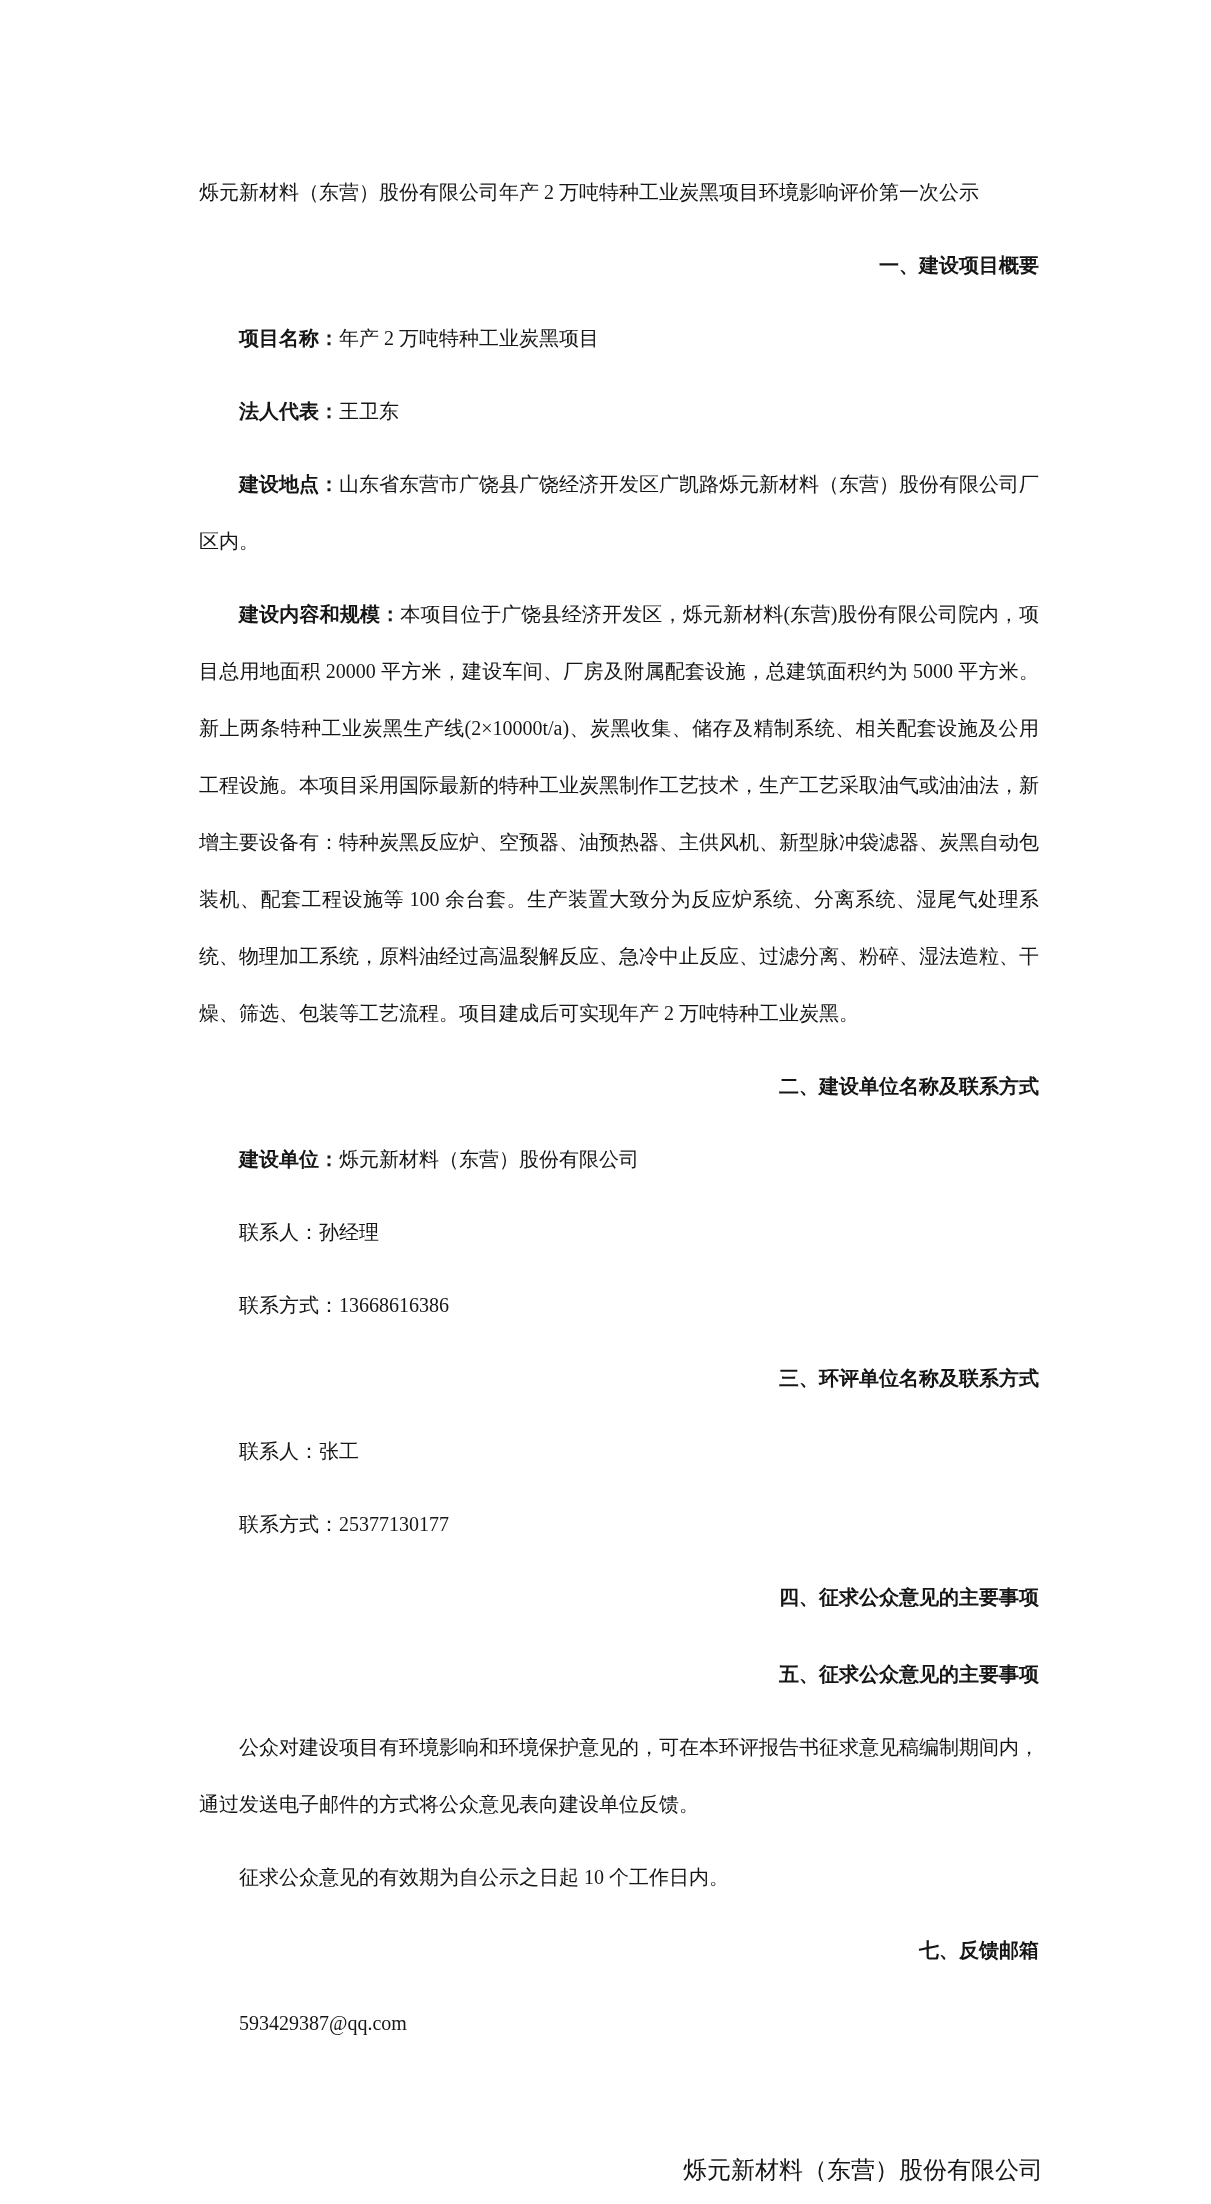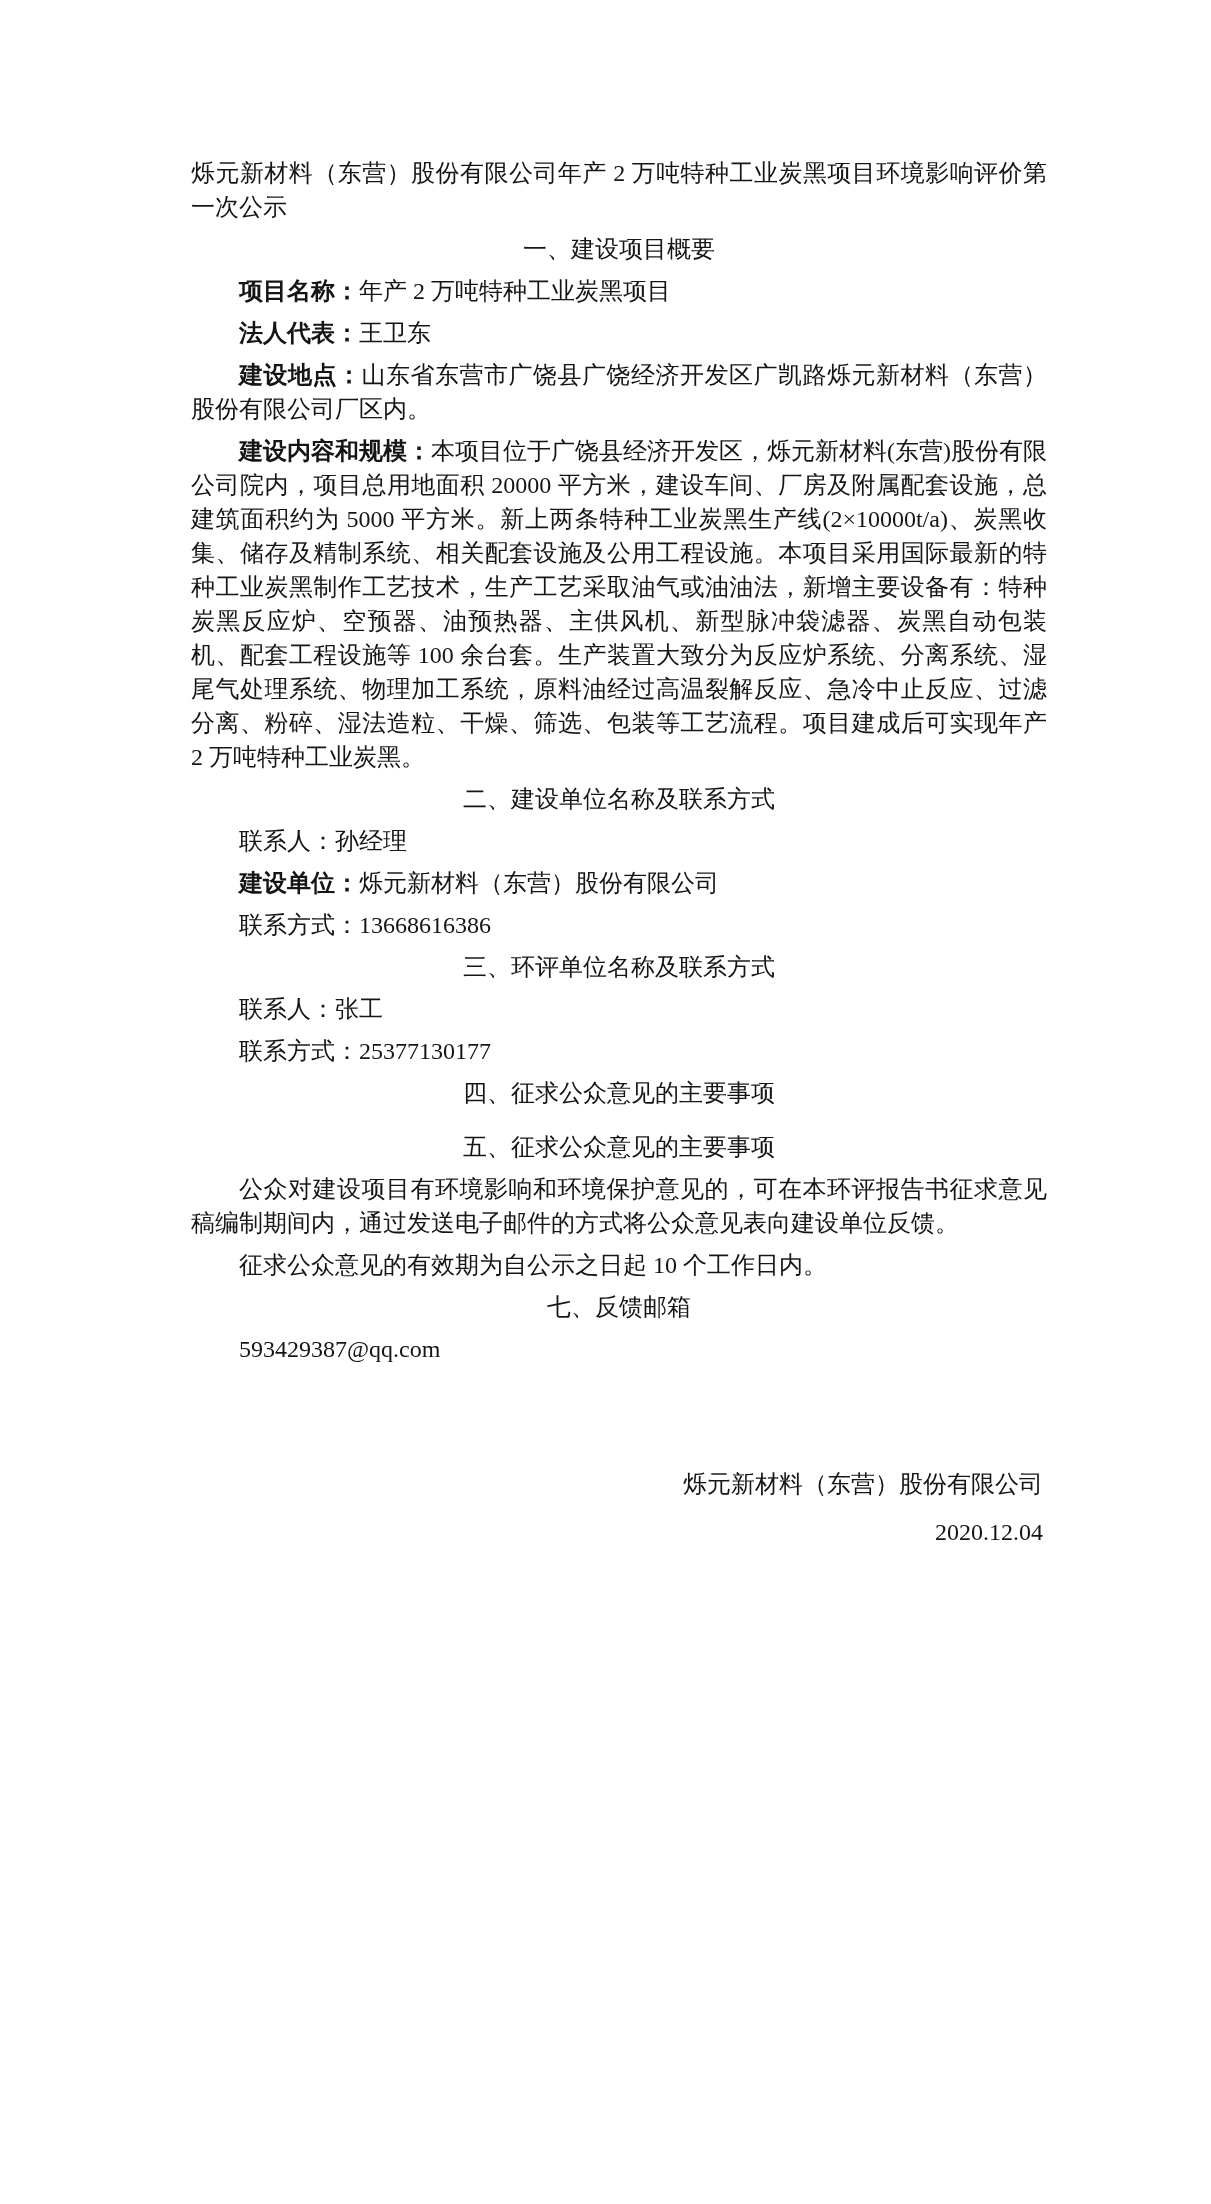--- a/index.html
+++ b/index.html
@@ -15,32 +15,32 @@
     color: #151515;
   }
   .page {
     box-sizing: border-box;
     width: 1211px;
     height: 2204px;
     padding: 148px 156px 0 183px;
     background: #ffffff;
   }
   .doc p {
-    margin: 8px;
-    font-size: 24px;
-    line-height: 34px;
+    margin: 16px;
+    font-size: 20px;
+    line-height: 57px;
     text-align: justify;
   }
   .doc p.title {
     text-indent: 0;
   }
   .doc p.heading {
-    font-weight: normal;
+    font-weight: bold;
     text-indent: 0;
-    text-align: center;
+    text-align: right;
   }
   .doc p.heading.gap {
     margin-top: 20px;
   }
   .doc p.line {
     text-indent: 2em;
   }
   .doc span.b {
     font-weight: bold;
   }
@@ -62,22 +62,22 @@
 <div class="page">
   <div class="doc">
     <p class="title">烁元新材料（东营）股份有限公司年产 2 万吨特种工业炭黑项目环境影响评价第一次公示</p>
 
   <p class="heading">一、建设项目概要</p>
       <p class="line"><span class="b">项目名称：</span><span>年产 2 万吨特种工业炭黑项目</span></p>
       <p class="line"><span class="b">法人代表：</span><span>王卫东</span></p>
       <p class="line"><span class="b">建设地点：</span><span>山东省东营市广饶县广饶经济开发区广凯路烁元新材料（东营）股份有限公司厂区内。</span></p>
       <p class="line"><span class="b">建设内容和规模：</span><span>本项目位于广饶县经济开发区，烁元新材料(东营)股份有限公司院内，项目总用地面积 20000 平方米，建设车间、厂房及附属配套设施，总建筑面积约为 5000 平方米。新上两条特种工业炭黑生产线(2×10000t/a)、炭黑收集、储存及精制系统、相关配套设施及公用工程设施。本项目采用国际最新的特种工业炭黑制作工艺技术，生产工艺采取油气或油油法，新增主要设备有：特种炭黑反应炉、空预器、油预热器、主供风机、新型脉冲袋滤器、炭黑自动包装机、配套工程设施等 100 余台套。生产装置大致分为反应炉系统、分离系统、湿尾气处理系统、物理加工系统，原料油经过高温裂解反应、急冷中止反应、过滤分离、粉碎、湿法造粒、干燥、筛选、包装等工艺流程。项目建成后可实现年产 2 万吨特种工业炭黑。</span></p>
       <p class="heading">二、建设单位名称及联系方式</p>
+      <p class="line"><span class="b">建设单位：</span><span>烁元新材料（东营）股份有限公司</span></p>
       <p class="line"><span class="">联系人：</span><span>孙经理</span></p>
-      <p class="line"><span class="b">建设单位：</span><span>烁元新材料（东营）股份有限公司</span></p>
       <p class="line"><span class="">联系方式：</span><span>13668616386</span></p>
       <p class="heading">三、环评单位名称及联系方式</p>
       <p class="line"><span class="">联系人：</span><span>张工</span></p>
       <p class="line"><span class="">联系方式：</span><span>25377130177</span></p>
       <p class="heading">四、征求公众意见的主要事项</p>
       <p class="heading gap">五、征求公众意见的主要事项</p>
       <p class="line">公众对建设项目有环境影响和环境保护意见的，可在本环评报告书征求意见稿编制期间内，通过发送电子邮件的方式将公众意见表向建设单位反馈。</p>
       <p class="line">征求公众意见的有效期为自公示之日起 10 个工作日内。</p>
       <p class="heading">七、反馈邮箱</p>
       <p class="line">593429387@qq.com</p>

